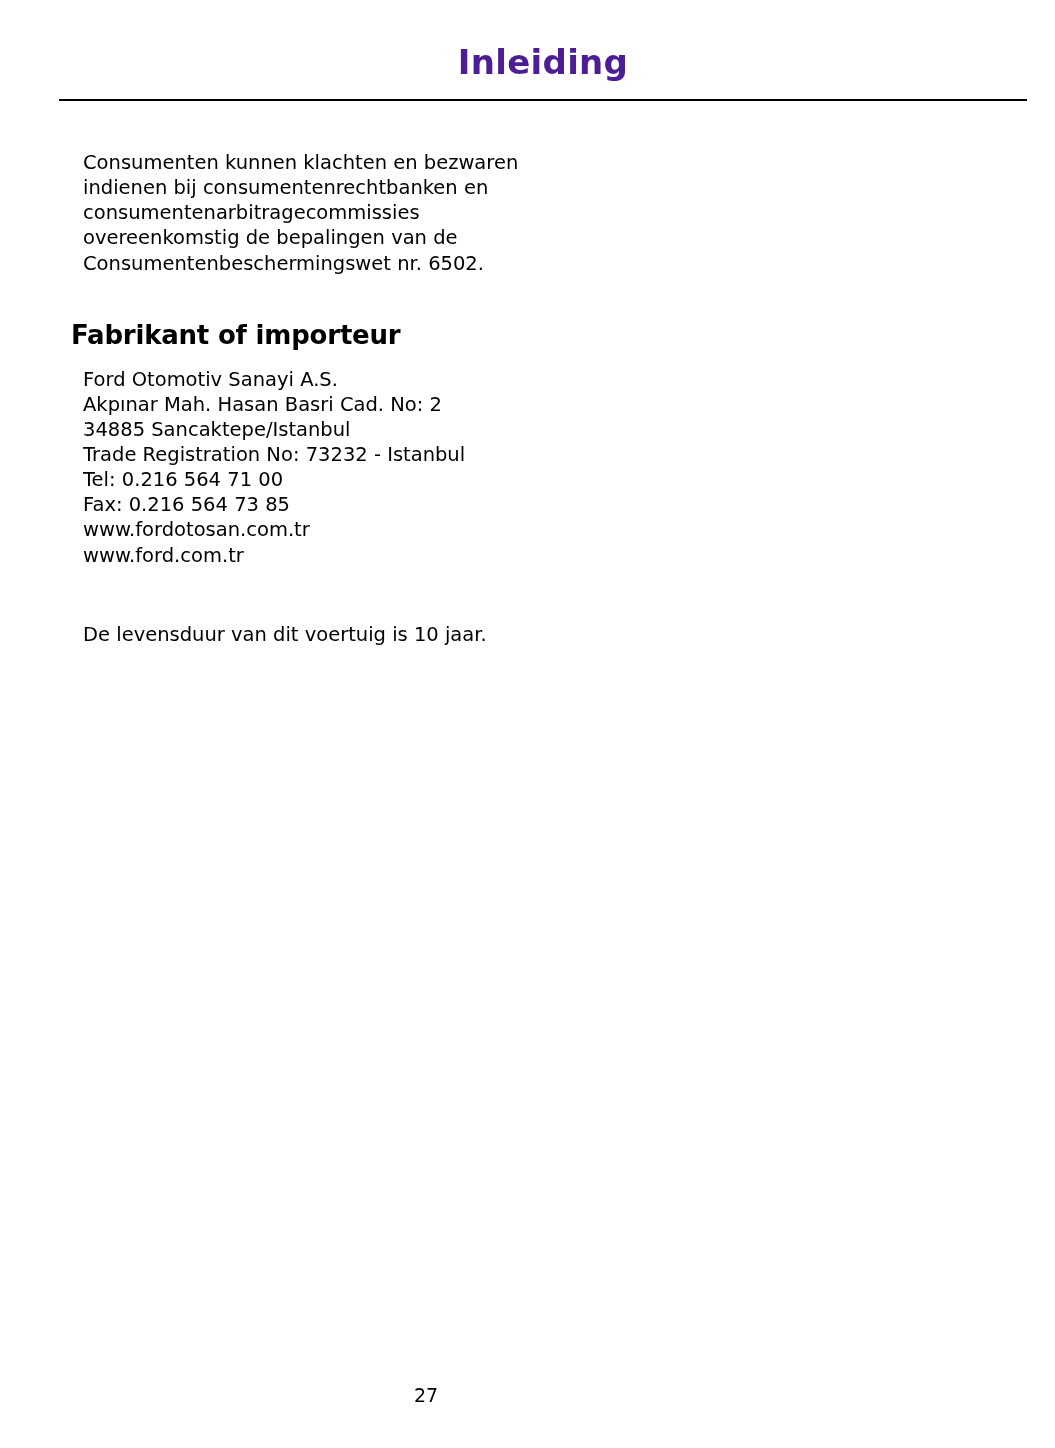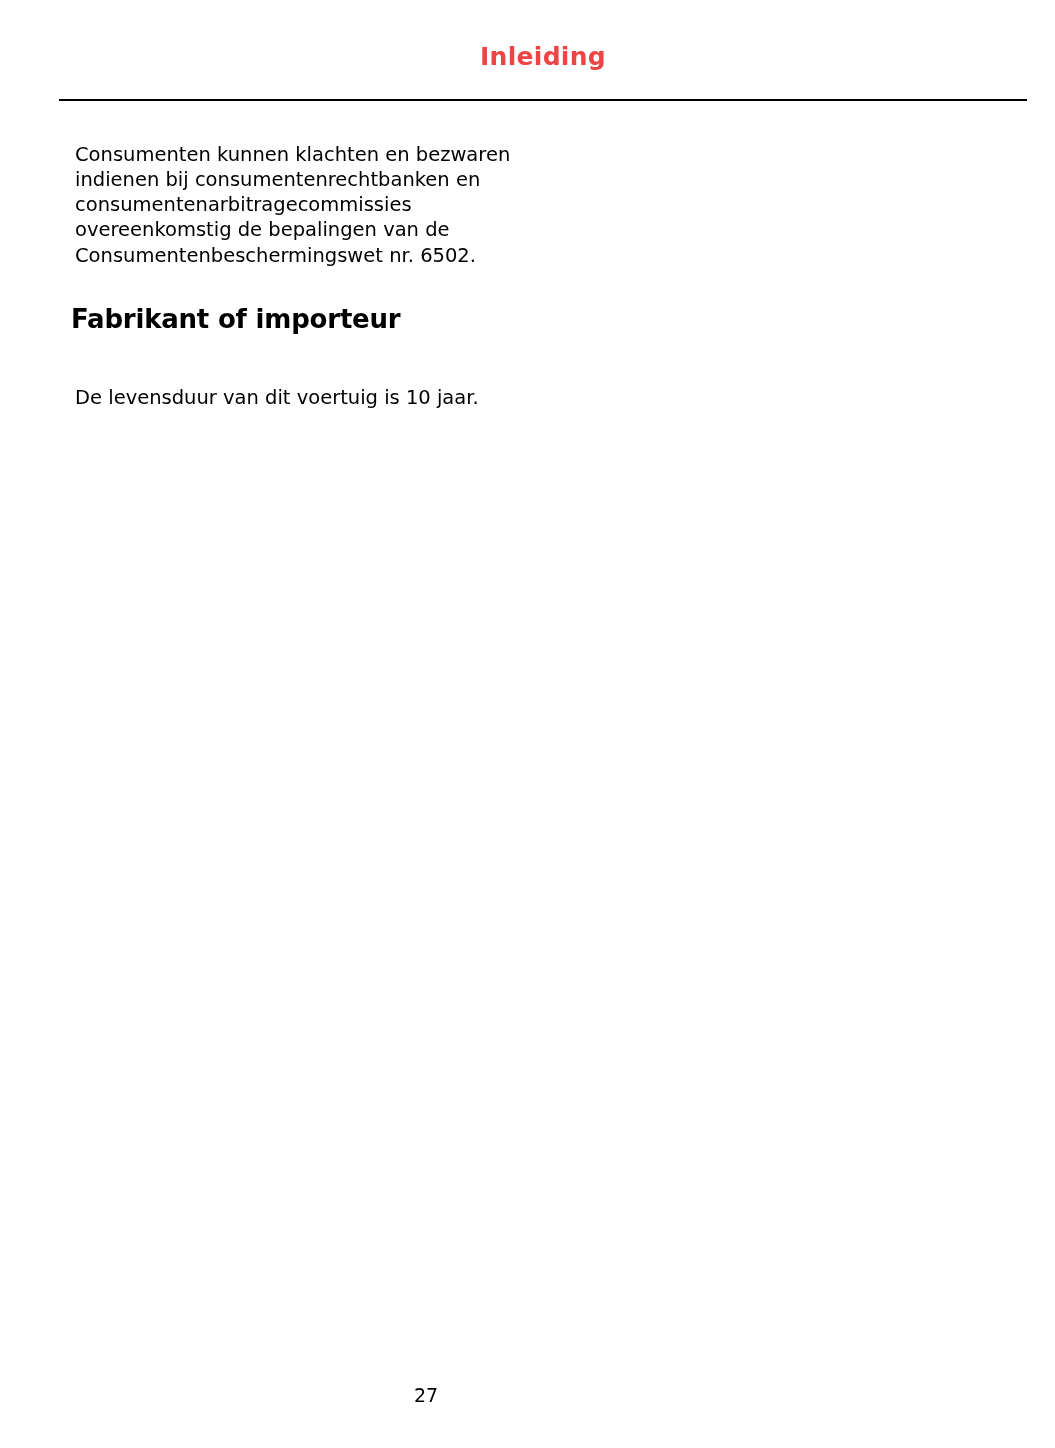--- a/index.html
+++ b/index.html
@@ -23,23 +23,23 @@
   .page-header {
     position: absolute;
     top: 42px;
     left: 59px;
     width: 968px;
     text-align: center;
   }
   .page-header .title {
     font-family: "DejaVu Sans", sans-serif;
     font-weight: bold;
-    font-size: 25px;
+    font-size: 34px;
     letter-spacing: 0.3px;
-    color: #ef4444;
+    color: #4c1d95;
     display: block;
     padding-bottom: 12px;
   }
   .header-rule {
     position: absolute;
     top: 99px;
     left: 59px;
     width: 968px;
     height: 2px;
     background: #000;
@@ -60,21 +60,21 @@
   }
   h2.section-title.big {
     font-size: 26px;
     margin: 0 0 13px 0;
     letter-spacing: -0.2px;
   }
   p.body-text {
     font-family: "DejaVu Sans", sans-serif;
     font-size: 19.5px;
     line-height: 1.29;
-    margin: 4px;
+    margin: 12px;
     white-space: pre-line;
   }
   .block-gap-1 { height: 29px; }
   .block-gap-2 { height: 30px; }
   .page-number {
     position: absolute;
     bottom: 42px;
     left: 0;
     width: 852px;
     text-align: center;
@@ -92,20 +92,28 @@
   </div>
   <div class="header-rule"></div>
 
   <div class="content">
 
     <p class="body-text">Consumenten kunnen klachten en bezwaren indienen bij consumentenrechtbanken en consumentenarbitragecommissies overeenkomstig de bepalingen van de Consumentenbeschermingswet nr. 6502.</p>
 
     <div class="block-gap-1"></div>
 
     <h2 class="section-title big">Fabrikant of importeur</h2>
+    <p class="body-text">Ford Otomotiv Sanayi A.S.
+Akpınar Mah. Hasan Basri Cad. No: 2
+34885 Sancaktepe/Istanbul
+Trade Registration No: 73232 - Istanbul
+Tel: 0.216 564 71 00
+Fax: 0.216 564 73 85
+www.fordotosan.com.tr
+www.ford.com.tr</p>
 
     <div class="block-gap-2"></div>
 
     <p class="body-text">De levensduur van dit voertuig is 10 jaar.</p>
 
   </div>
 
   <div class="page-number">27</div>
 
 </div>

